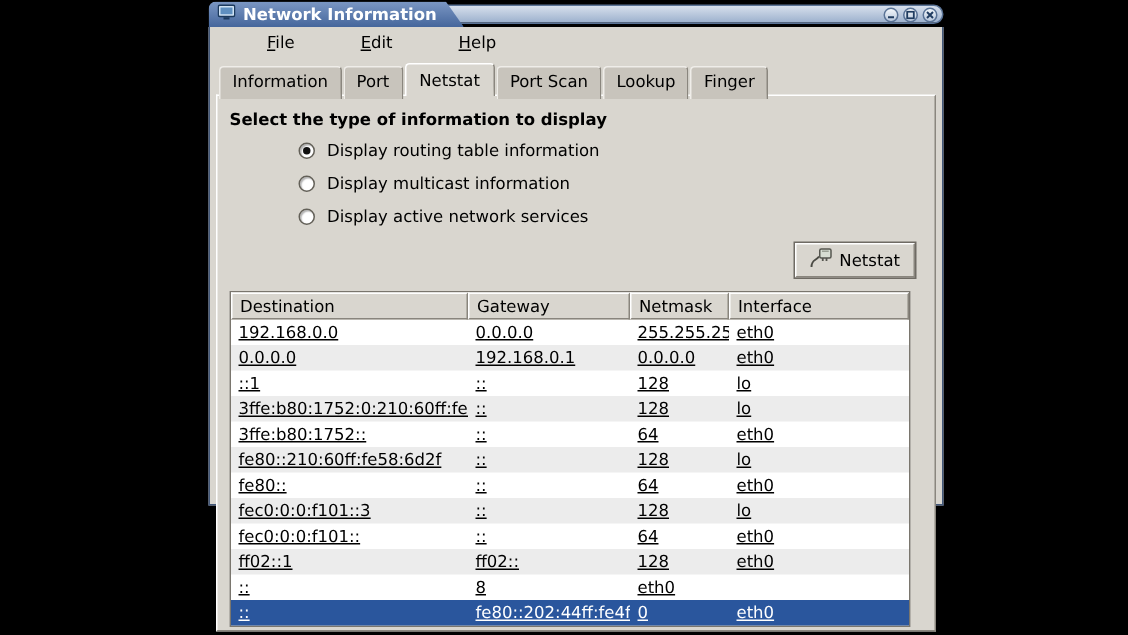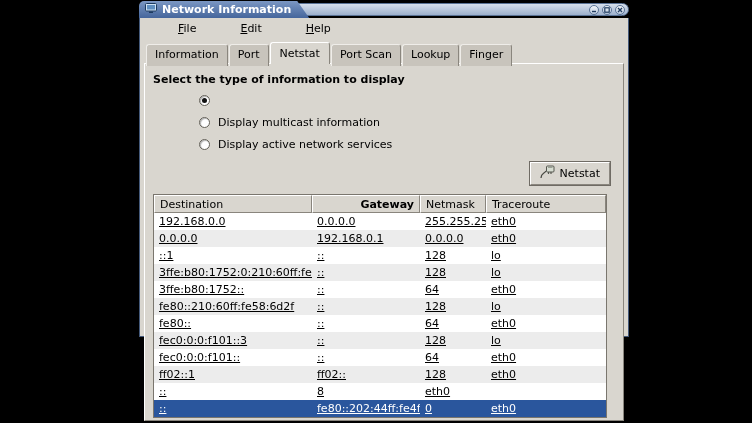--- a/index.html
+++ b/index.html
@@ -81,21 +81,21 @@
   }
 
   
   .table { margin:9px 16px 0 8px; border:1px solid #7a766e; background:#fff; }
   .thead, .trow { display:grid; grid-template-columns:158px 108px 66px 1fr; }
   .thead .cell {
     background:var(--chrome,#d9d6cf); height:18px; padding:2px 5px;
     border:1px solid; border-color:#fff #89857d #89857d #fff;
     white-space:nowrap; overflow:hidden; cursor:default;
   }
-  .thead .cell:nth-child(2) { text-align:right;font-weight:bold; }
+  .thead .cell:nth-child(2) { text-align:left; }
   .trow { height:17px; cursor:default;text-decoration:underline; }
   .trow .cell { padding:2px 5px; white-space:nowrap; overflow:hidden; }
   .trow.odd { background:#ececec; }
   .trow.selected, .trow.selected.odd { background:var(--sel,#2a569d); color:#fff; }
 </style>
 </head>
 <body>
 
 <div class="window">
 
@@ -147,20 +147,21 @@
           <div class="tab">Lookup</div>
           <div class="tab">Finger</div>
         </div>
 
       <div class="panel">
         <div class="group-label">Select the type of information to display</div>
 
         <div id="radios">
             <div class="radio-row">
               <span class="radio checked"></span>
+              <span>Display routing table information</span>
             </div>
             <div class="radio-row">
               <span class="radio"></span>
               <span>Display multicast information</span>
             </div>
             <div class="radio-row">
               <span class="radio"></span>
               <span>Display active network services</span>
             </div>
           </div>
@@ -177,21 +178,21 @@
             </span>
             <span>Netstat</span>
           </button>
         </div>
 
         <div class="table">
           <div class="thead" id="thead">
               <div class="cell">Destination</div>
               <div class="cell">Gateway</div>
               <div class="cell">Netmask</div>
-              <div class="cell">Traceroute</div>
+              <div class="cell">Interface</div>
             </div>
           <div id="tbody">
               <div class="trow">
                 <div class="cell">192.168.0.0</div>
                 <div class="cell">0.0.0.0</div>
                 <div class="cell">255.255.255.0</div>
                 <div class="cell">eth0</div>
               </div>
               <div class="trow odd">
                 <div class="cell">0.0.0.0</div>

